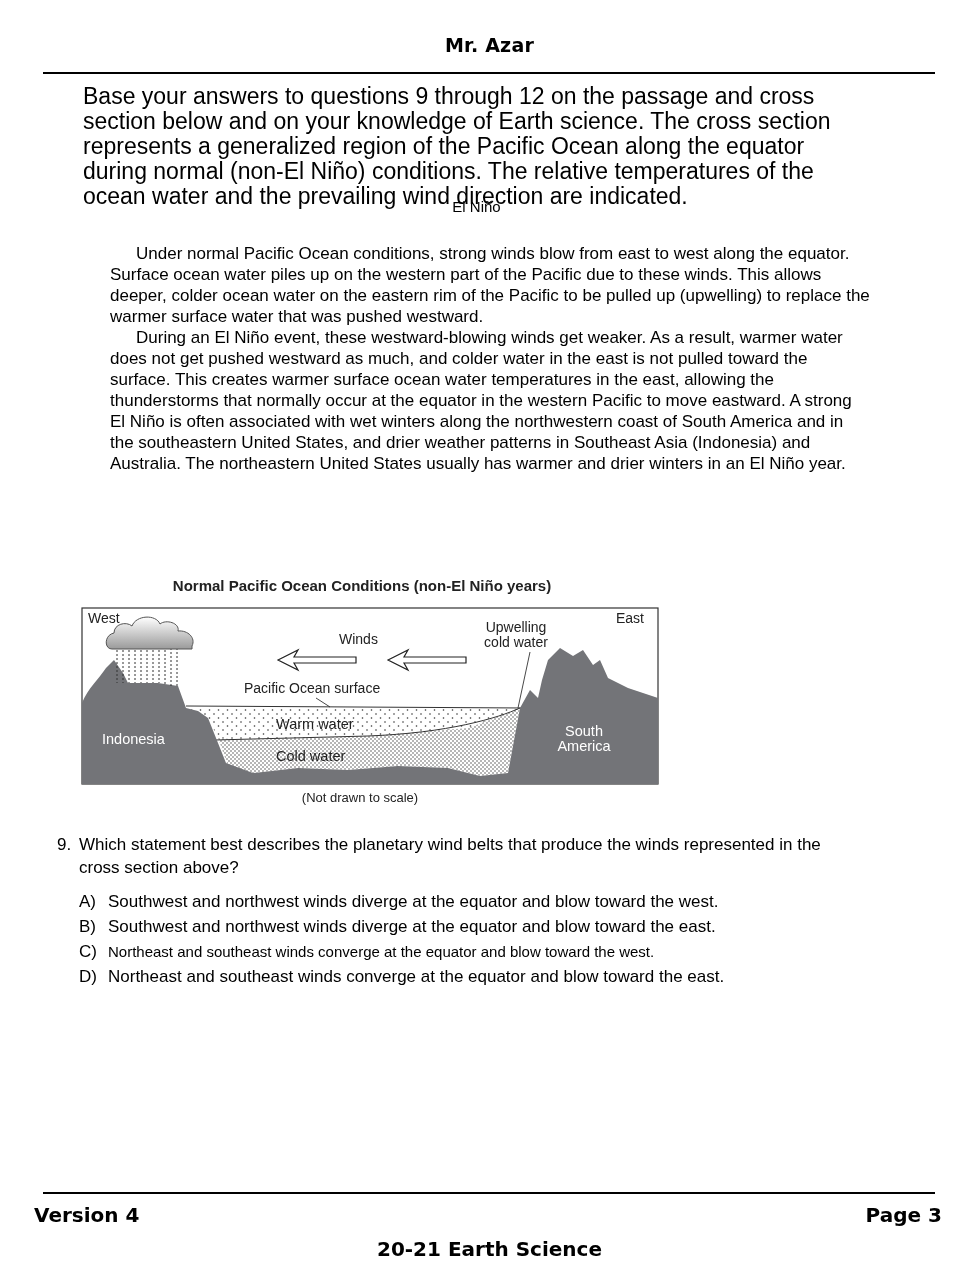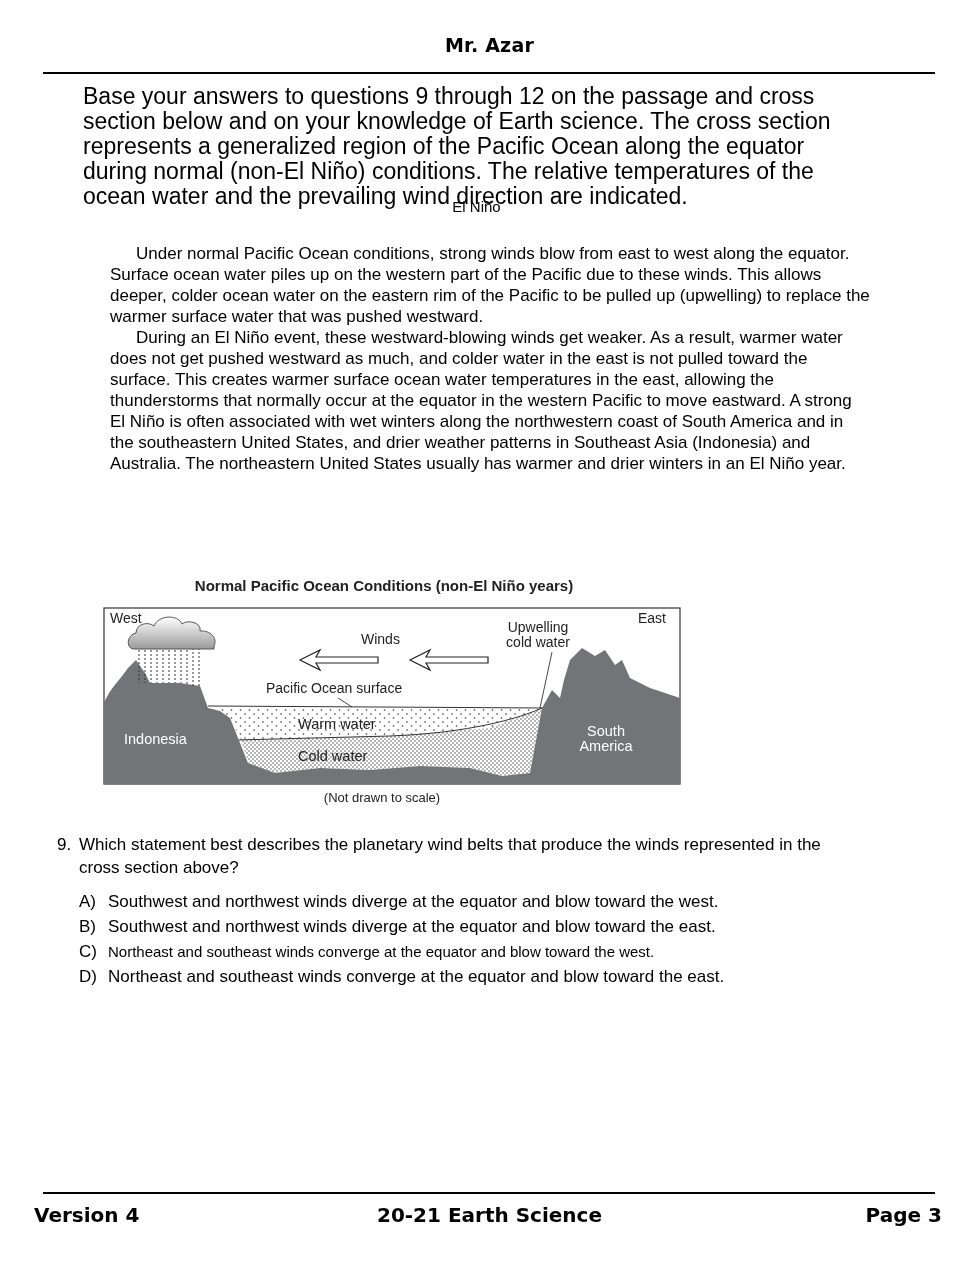--- a/index.html
+++ b/index.html
@@ -6,33 +6,33 @@
   body { width: 979px; height: 1266px; position: relative; overflow: hidden; color: #000; font-family: "Liberation Sans", sans-serif; }
   .header-title { position: absolute; top: 34px; left: 0; width: 979px; text-align: center; font-family: "DejaVu Sans", sans-serif; font-weight: bold; font-size: 19px; letter-spacing: 0.2px; }
   .rule { position: absolute; left: 43px; width: 892px; height: 2px; background: #000; }
   .rule.top { top: 72px; }
   .rule.bottom { top: 1192px; }
   .intro { position: absolute; top: 84px; left: 83px; width: 780px; font-size: 23px; line-height: 25px; }
   .intro p { margin: 0; }
   .passage-title { position: absolute; top: 198px; left: 7px; width: 939px; text-align: center; font-size: 15px; }
   .passage { position: absolute; top: 243px; left: 110px; width: 760px; font-size: 17px; line-height: 21px; }
   .passage p { margin: 0; text-indent: 26px; }
-  .figure { position: absolute; top: 568px; left: 90px; width: 606px; height: 250px; }
+  .figure { position: absolute; top: 568px; left: 68px; width: 606px; height: 250px; }
   .figure svg { display: block; }
   .question { position: absolute; top: 834px; left: 57px; width: 800px; font-size: 17px; line-height: 22.8px; }
   .question .qline { display: flex; }
   .question .qnum { width: 22px; flex: none; }
   .question .qtext { flex: 1; }
   .choices { margin-top: 9px; margin-left: 22px; }
   .choice { display: flex; align-items: baseline; line-height: 25px; }
   .choice .letter { width: 29px; flex: none; }
   .choice.small .ctext { font-size: 15px; }
   .footer { position: absolute; top: 1203px; left: 0; width: 979px; font-family: "DejaVu Sans", sans-serif; font-weight: bold; font-size: 20px; }
   .footer .left { position: absolute; left: 34px; }
-  .footer .center { position: absolute; left: 0; width: 979px; text-align: center; }
+  .footer .center { position: absolute; left: 0; width: 979px; text-align: center; margin-top: 34px; }
   .footer .right { position: absolute; right: 37px; }
 </style>
 </head>
 <body>
 
 <div class="header-title">Mr. Azar</div>
 <div class="rule top"></div>
 
 <div class="intro">
   <p>Base your answers to questions 9 through 12 on the passage and cross section below and on your knowledge of Earth science. The cross section represents a generalized region of the Pacific Ocean along the equator during normal (non-El Niño) conditions. The relative temperatures of the ocean water and the prevailing wind direction are indicated.</p>

